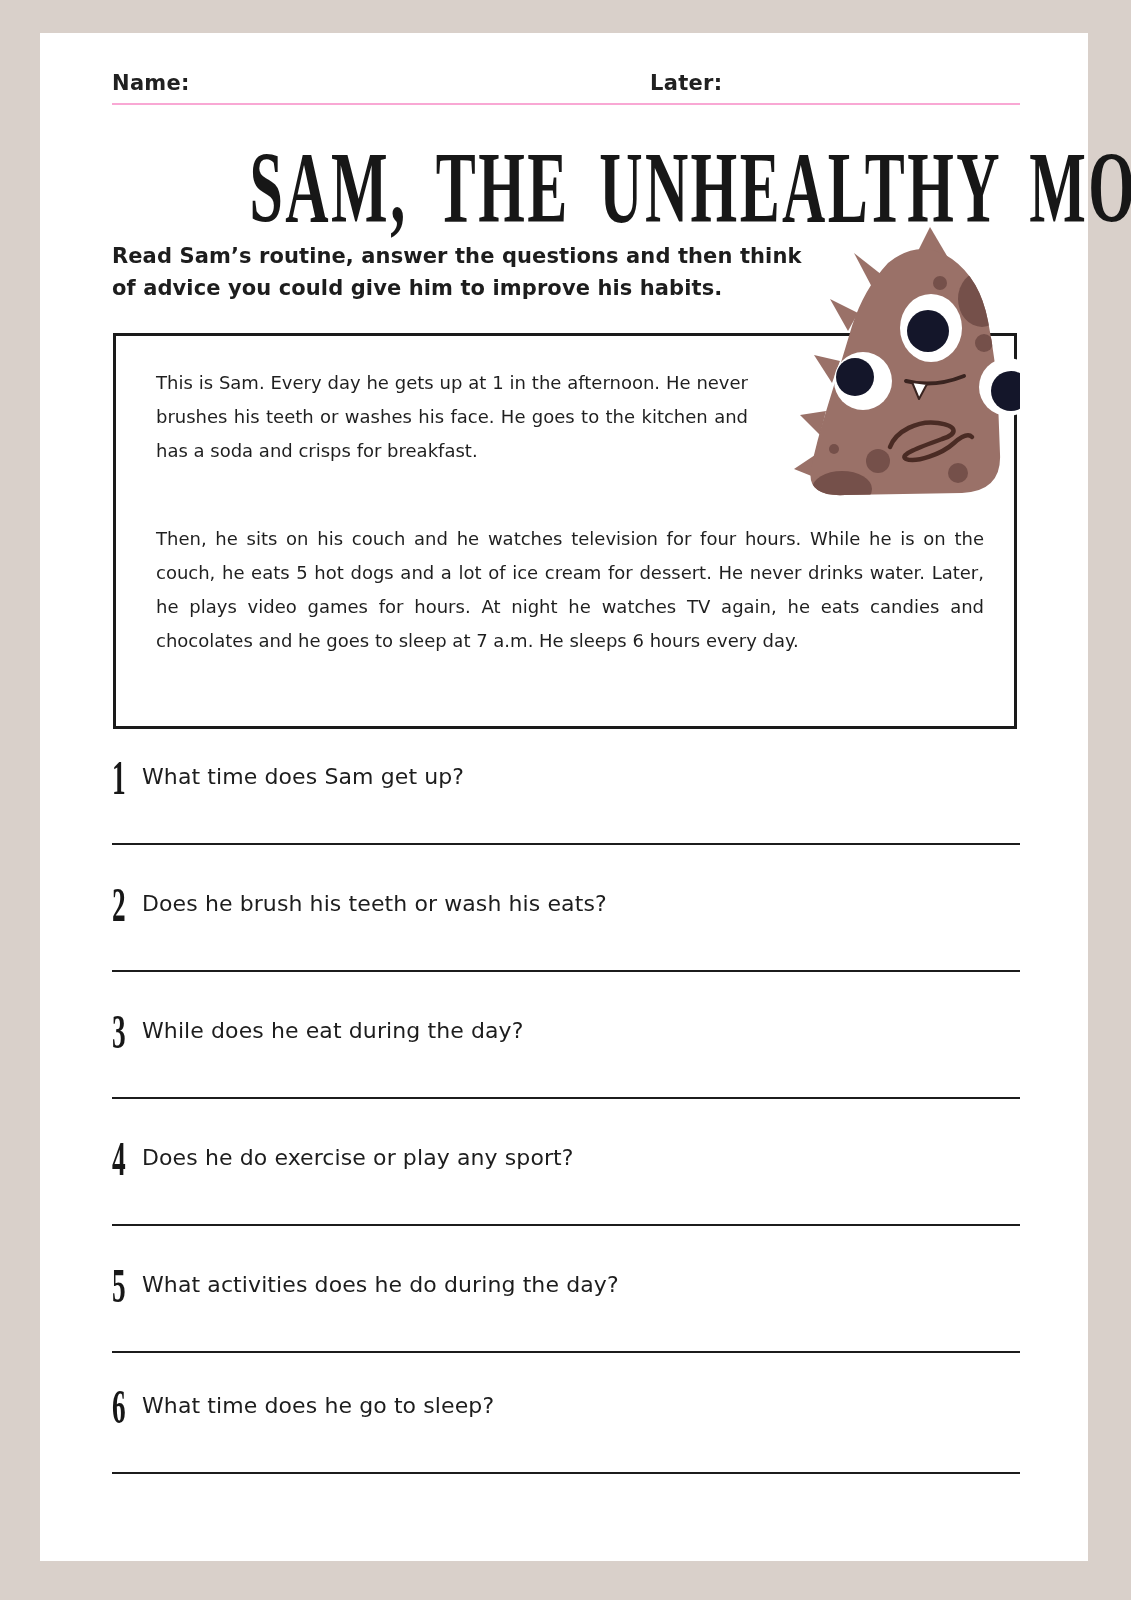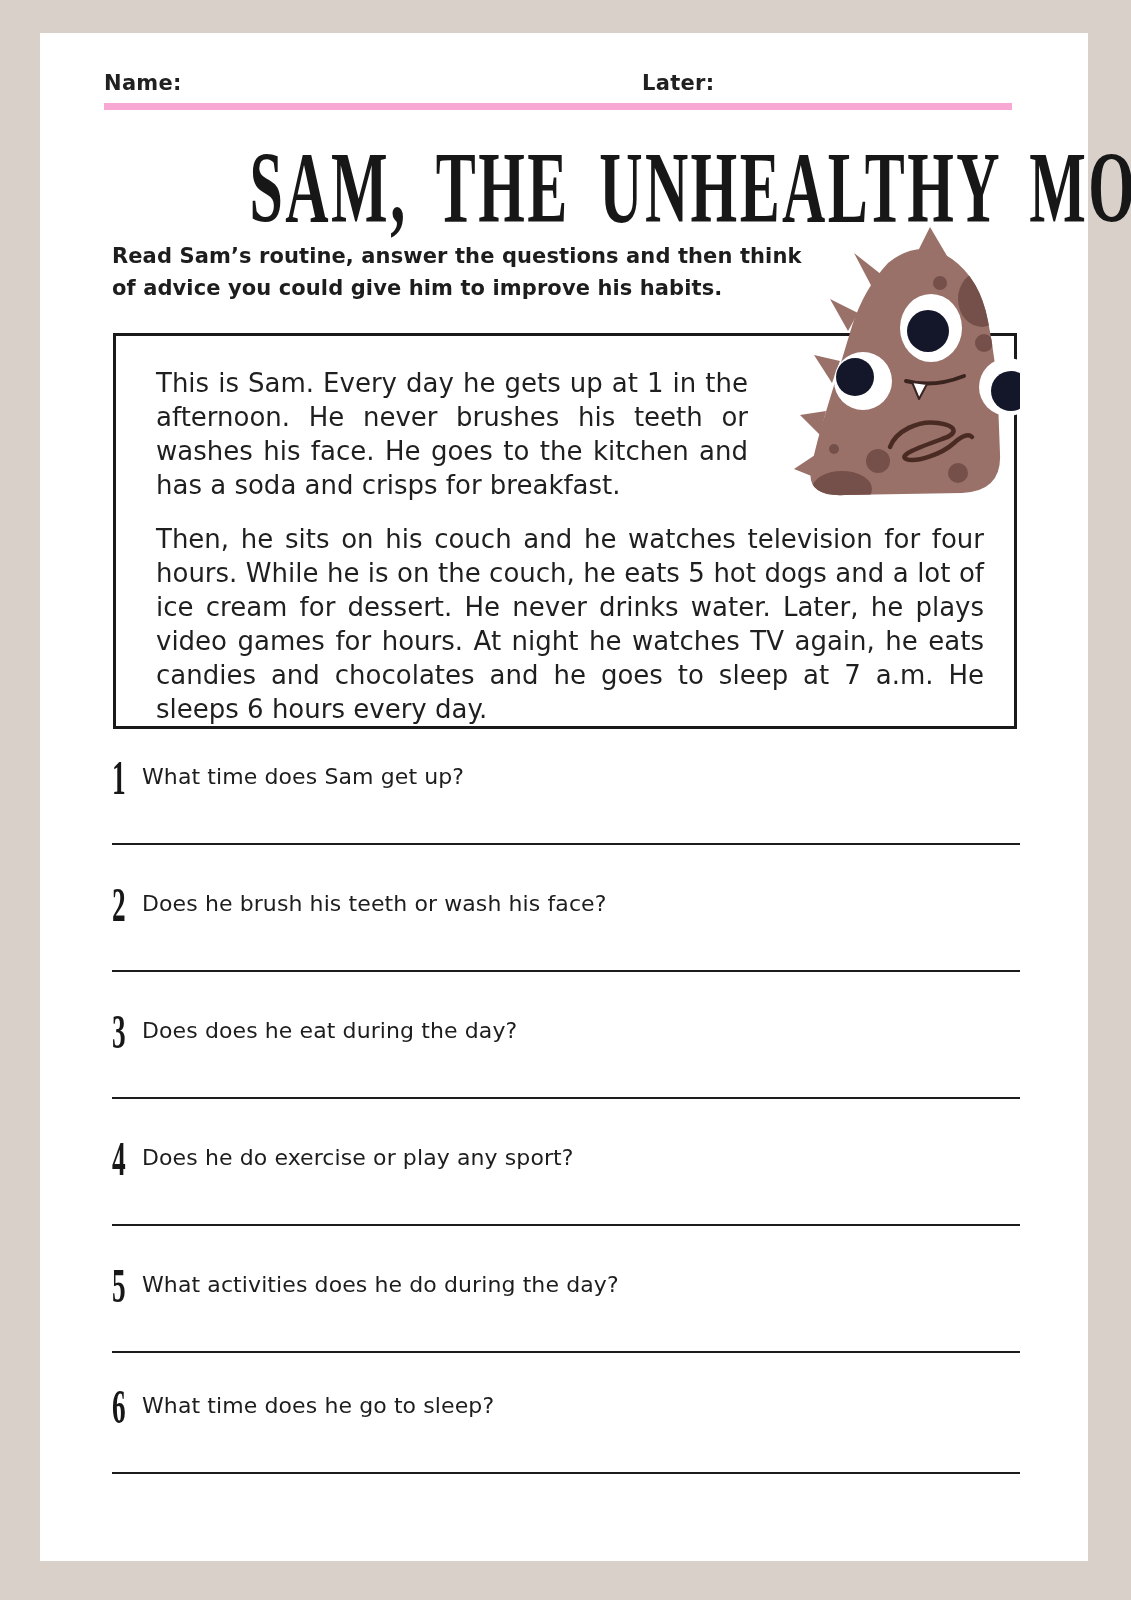--- a/index.html
+++ b/index.html
@@ -15,23 +15,23 @@
   .page {
     position: absolute;
     left: 40px; top: 33px;
     width: 1048px; height: 1528px;
     background: #ffffff;
   }
 
   
   .name-row {
     position: absolute;
-    top: 38px; left: 64px;
+    top: 38px; left: 72px;
     width: 908px; height: 32px;
-    border-bottom: 7px solid #f9a8d4;
+    border-bottom: 2px solid #f9a8d4;
     font-size: 21px; font-weight: bold; color: #212121;
     letter-spacing: 0.3px;
   }
   .name-label { position: absolute; left: 0; top: 0; }
   .date-label { position: absolute; left: 538px; top: 0; }
 
   
   .title {
     position: absolute;
     top: 104px; left: 0;
@@ -64,21 +64,21 @@
   .passage-box {
     position: absolute;
     top: 300px; left: 73px;
     width: 904px; height: 396px;
     border: 3px solid #1a1a1a;
     box-sizing: border-box;
     background: #ffffff;
     z-index: 1;
   }
   .passage-p {
-    font-size: 26px;
+    font-size: 18px;
     line-height: 34px;
     color: #1f1f1f;
     text-align: justify;
     margin: 0;
   }
   .passage-p1 {
     position: absolute;
     top: 30px; left: 40px;
     width: 592px;
   }
@@ -201,29 +201,29 @@
     <div class="q-row">
       <span class="q-number">1</span>
       <span class="q-text">What time does Sam get up?</span>
     </div>
     <div class="answer-line"></div>
   </div>
 
   <div class="question" style="top:853px;">
     <div class="q-row">
       <span class="q-number">2</span>
-      <span class="q-text">Does he brush his teeth or wash his face?</span>
+      <span class="q-text">Does he brush his teeth or wash his eats?</span>
     </div>
     <div class="answer-line"></div>
   </div>
 
   <div class="question" style="top:980px;">
     <div class="q-row">
       <span class="q-number">3</span>
-      <span class="q-text">Does does he eat during the day?</span>
+      <span class="q-text">While does he eat during the day?</span>
     </div>
     <div class="answer-line"></div>
   </div>
 
   <div class="question" style="top:1107px;">
     <div class="q-row">
       <span class="q-number">4</span>
       <span class="q-text">Does he do exercise or play any sport?</span>
     </div>
     <div class="answer-line"></div>

